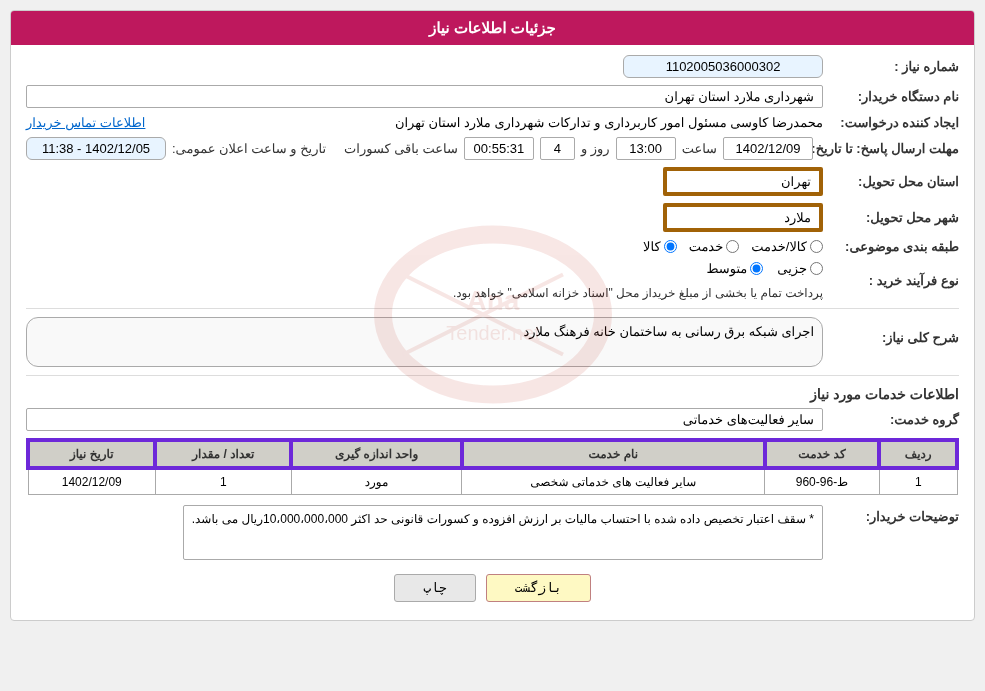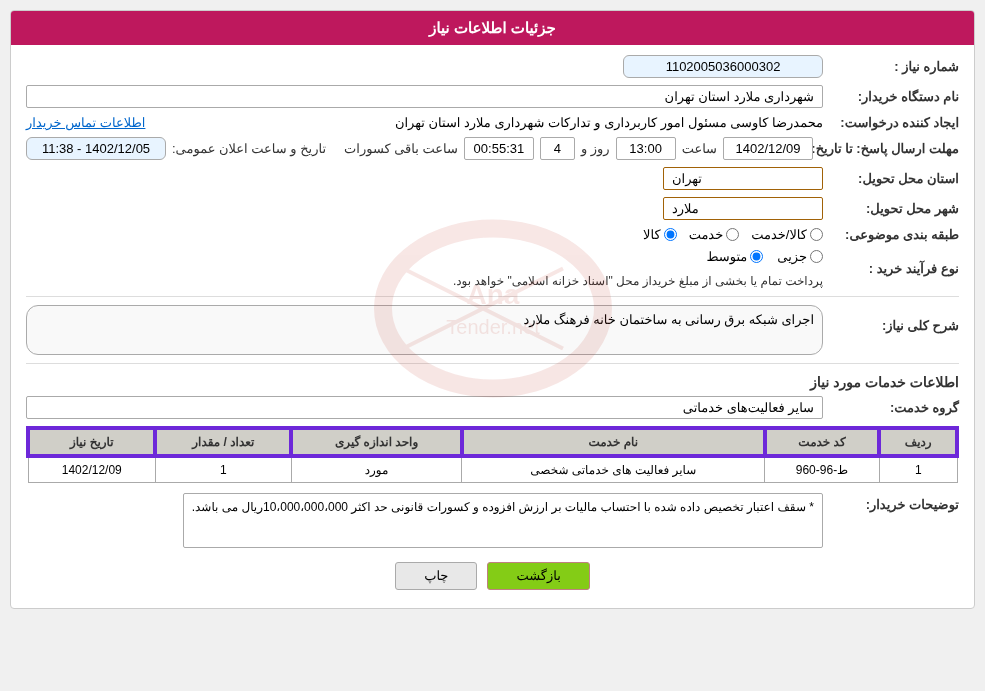--- a/index.html
+++ b/index.html
@@ -40,24 +40,24 @@
     }
     .label-cell {
       min-width: 130px;
       text-align: right;
       color: #333;
       font-weight: bold;
       white-space: nowrap;
     }
     .value-box {
       background: #fff;
-      border: 1px solid #a16207;
+      border: 4px solid #a16207;
       padding: 3px 8px;
       min-width: 180px;
-      text-align: left;
+      text-align: right;
       border-radius: 2px;
     }
     .value-box-wide {
       flex: 1;
       background: #fff;
       border: 1px solid #aaa;
       padding: 3px 8px;
       text-align: right;
       border-radius: 2px;
     }
@@ -165,27 +165,27 @@
       justify-content: center;
       gap: 10px;
       margin: 14px 0 8px 0;
     }
     .btn {
       padding: 5px 28px;
       border: 1px solid #aaa;
       border-radius: 3px;
       font-size: 13px;
       cursor: pointer;
-      font-family: Liberation Serif, serif;
+      font-family: Liberation Mono, monospace;
     }
     .btn-print {
       background: #e8e8e8;
     }
     .btn-back {
-      background: #84cc16;
+      background: #fef9c3;
       border-color: #c08080;
     }
     .watermark-container {
       position: relative;
     }
     .watermark {
       position: absolute;
       top: 50%;
       left: 50%;
       transform: translate(-50%, -50%);

